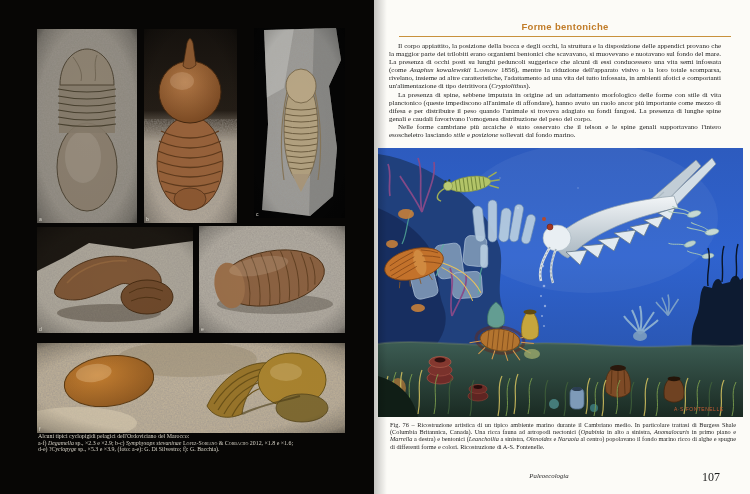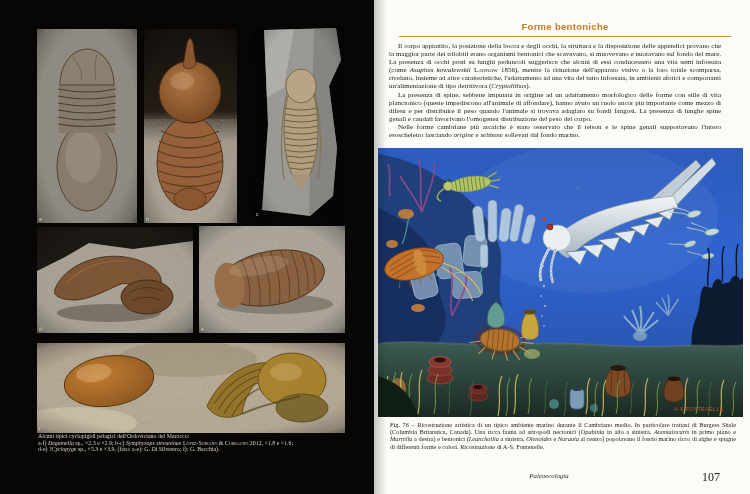--- a/index.html
+++ b/index.html
@@ -243,21 +243,21 @@
   </div>
 
   <div class="page-right">
 
     <div class="sec-title">Forme bentoniche</div>
     <div class="sec-rule"></div>
 
     <div class="bodytext">
       <p><span>Il corpo appiattito, la posizione della bocca e degli occhi, la struttura e la disposizione delle appendici provano che la maggior parte dei trilobiti erano organismi bentonici che scavavano, si muovevano e nuotavano sul fondo del mare. La presenza di occhi posti su lunghi peduncoli suggerisce che alcuni di essi conducessero una vita semi infossata (come </span><span class="seg-i">Asaphus kowalewskii</span><span> </span><span class="seg-sc">Lawrow</span><span> 1856), mentre la riduzione dell'apparato visivo o la loro totale scomparsa, rivelano, insieme ad altre caratteristiche, l'adattamento ad una vita del tutto infossata, in ambienti afotici e comportanti un'alimentazione di tipo detritivora (</span><span class="seg-i">Cryptolithus</span><span>).</span></p>
       <p>La presenza di spine, sebbene imputata in origine ad un adattamento morfologico delle forme con stile di vita planctonico (queste impediscono all'animale di affondare), hanno avuto un ruolo ancor più importante come mezzo di difesa e per distribuire il peso quando l'animale si trovava adagiato su fondi fangosi. La presenza di lunghe spine genali e caudali favorivano l'omogenea distribuzione del peso del corpo.</p>
-      <p><span>Nelle forme cambriane più arcaiche è stato osservato che il telson e le spine genali supportavano l'intero esoscheletro lasciando </span><span class="seg-i">origine</span><span> e </span><span class="seg-i">sebbene</span><span> sollevati dal fondo marino.</span></p>
+      <p><span>Nelle forme cambriane più arcaiche è stato osservato che il telson e le spine genali supportavano l'intero esoscheletro lasciando </span><span class="seg-i">stile</span><span> e </span><span class="seg-i">posizione</span><span> sollevati dal fondo marino.</span></p>
     </div>
 
     <div class="painting">
       <svg viewBox="0 0 365 269" preserveAspectRatio="none">
         <rect width="365" height="269" fill="url(#gWater)"></rect>
         <ellipse cx="210" cy="70" rx="130" ry="75" fill="#ffffff" opacity="0.05"></ellipse>
 
         <path d="M0,6 C30,10 60,26 82,44 C102,60 116,78 122,100 C126,120 118,138 124,158 C130,180 118,204 100,222 C80,242 40,252 0,254 Z" fill="#20407c"></path>
         <path d="M0,60 C24,70 44,86 54,104 C62,120 58,140 66,160 C72,178 62,198 44,210 C28,220 12,224 0,224 Z" fill="#162c5c" opacity="0.85"></path>
 

